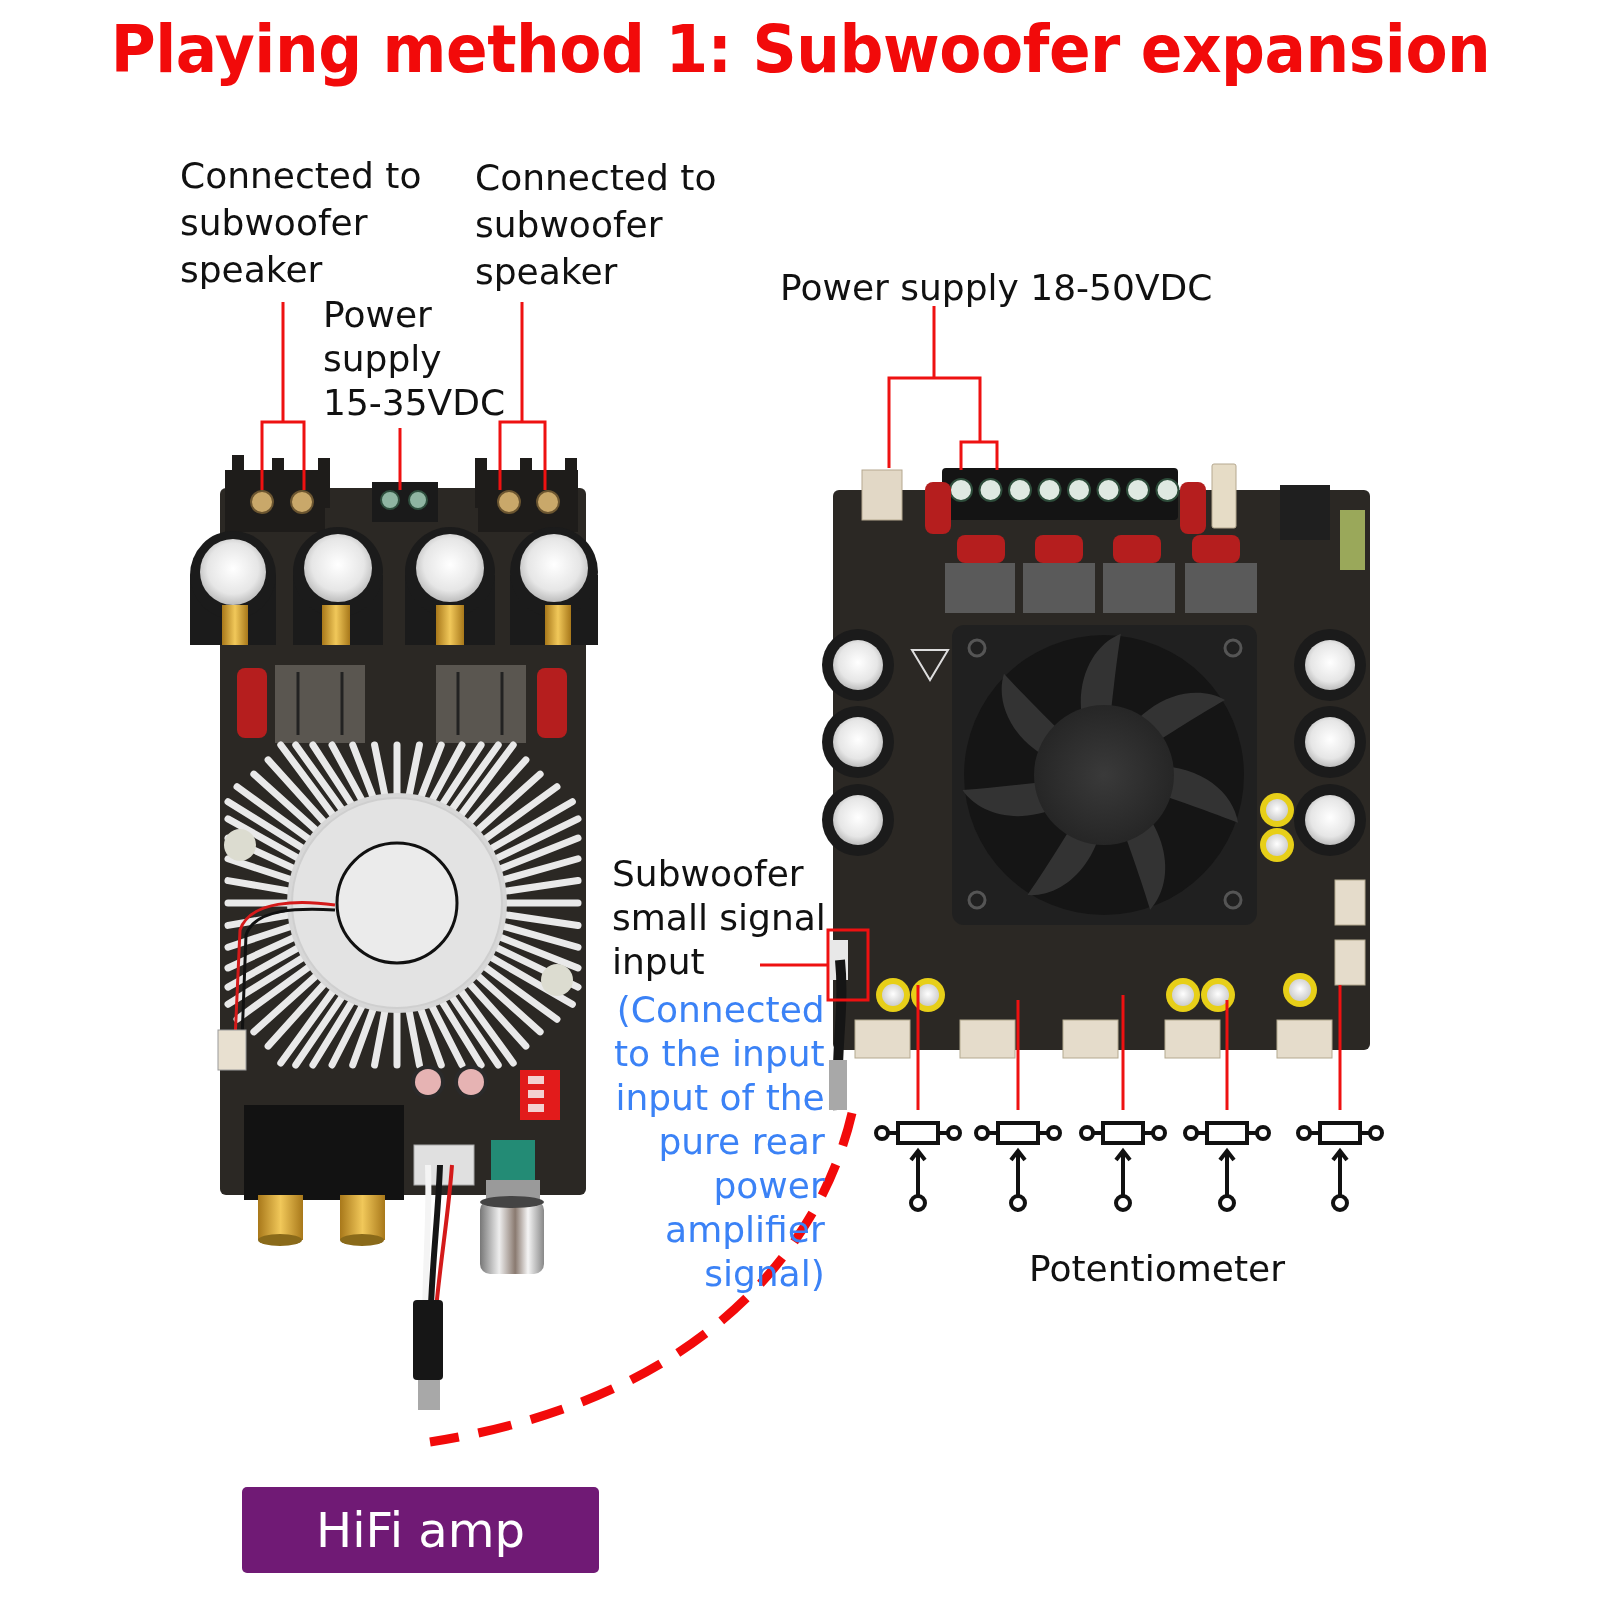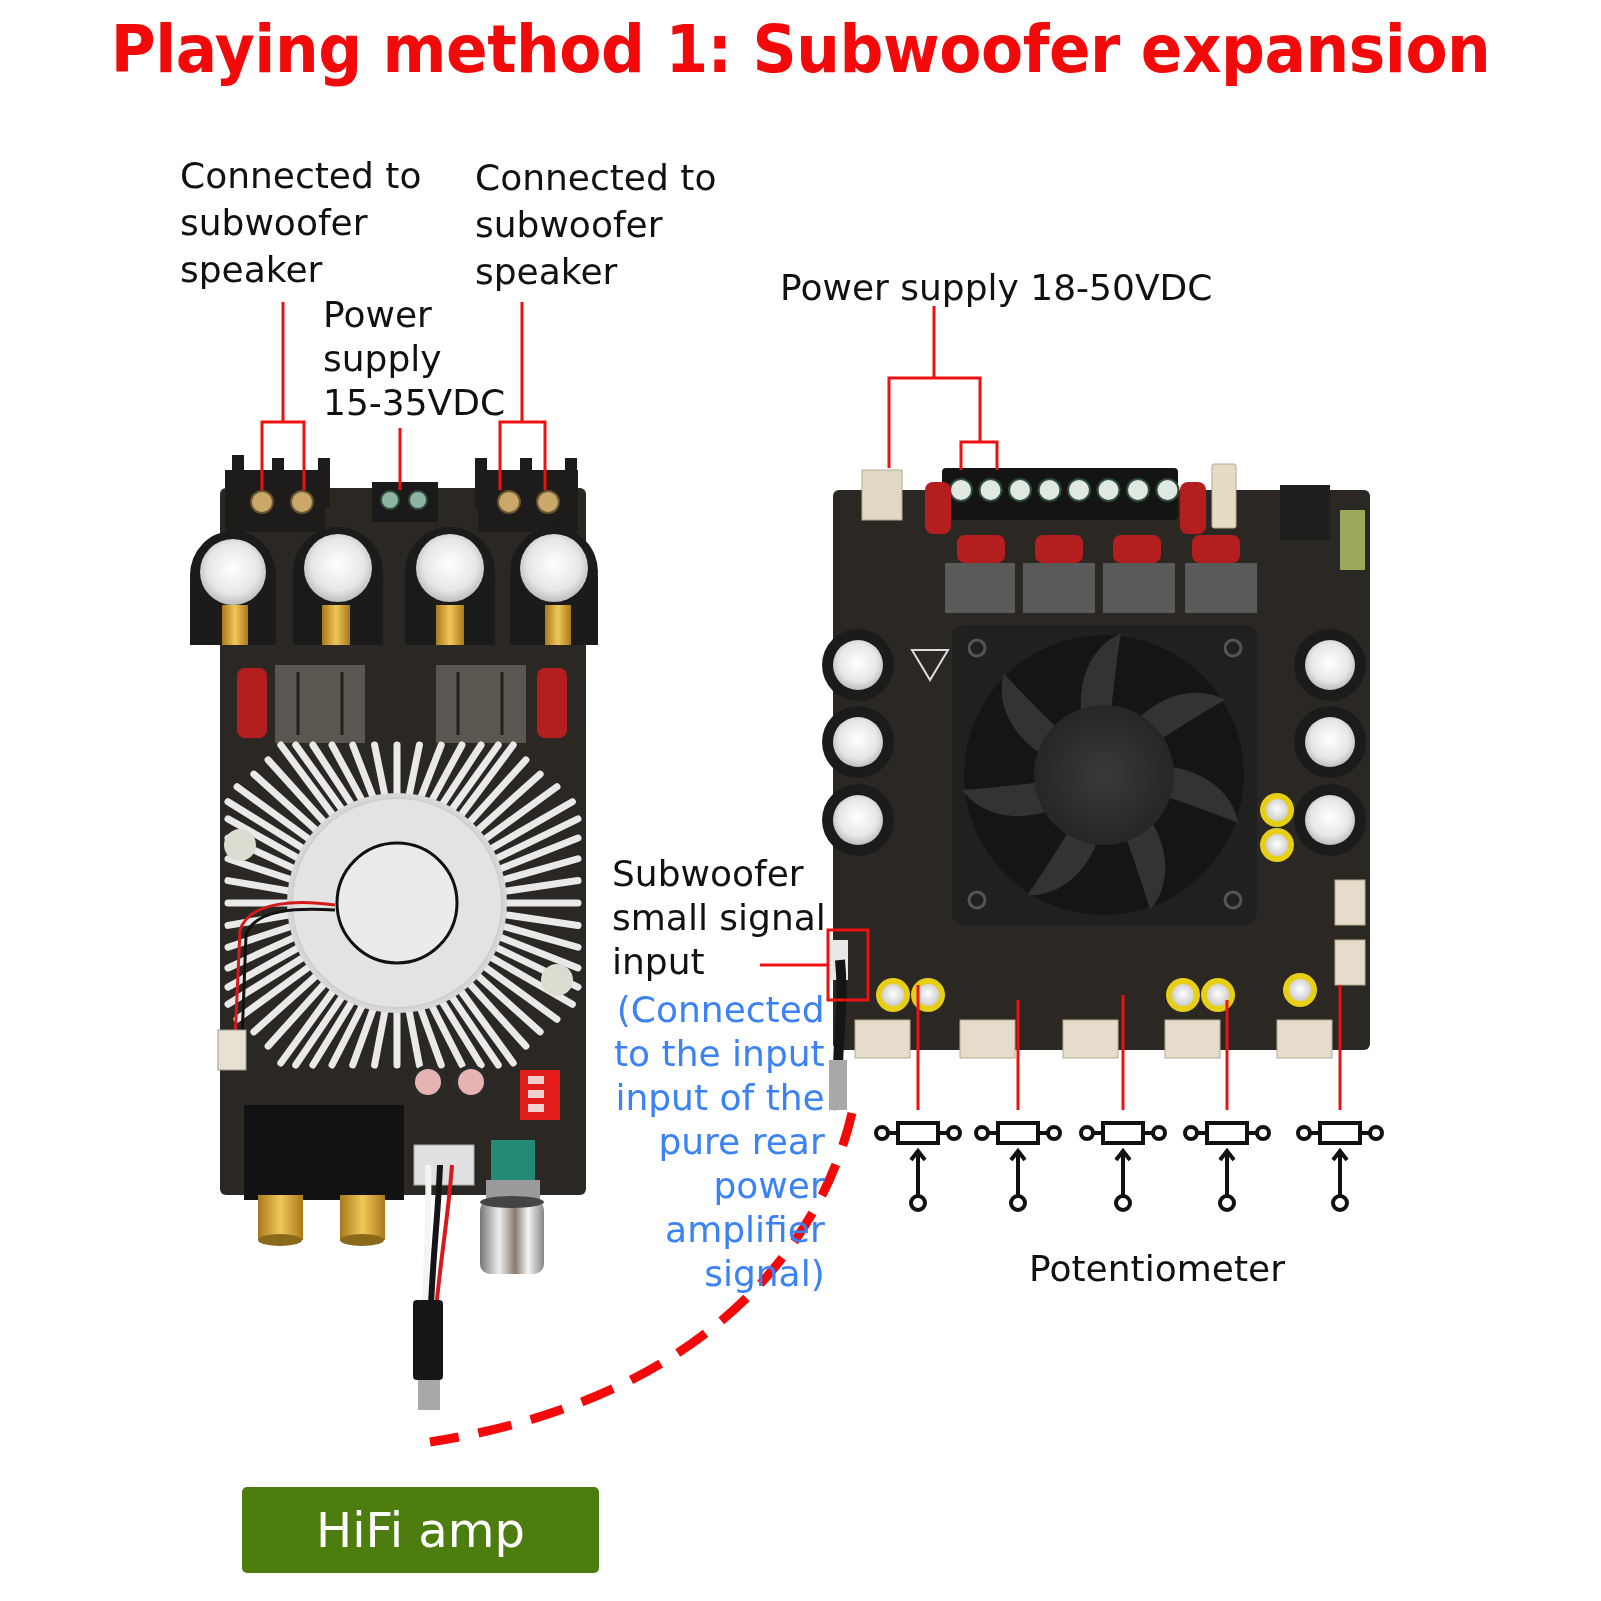--- a/index.html
+++ b/index.html
@@ -6,21 +6,21 @@
   body { width: 1601px; height: 1601px; position: relative; overflow: hidden;
          font-family: "Liberation Sans", "DejaVu Sans", sans-serif; }
   .abs { position: absolute; }
   .title { left: 0; width: 1601px; top: 14px; text-align: center; color: #f20a0a;
            font-size: 66px; font-weight: bold; letter-spacing: -0.5px; line-height: 1.1;
            font-family: "DejaVu Sans", "Liberation Sans", sans-serif; transform: scaleX(0.93); }
   .lbl { color: #111; font-size: 36px; line-height: 47px; font-family: "DejaVu Sans", "Liberation Sans", sans-serif; }
   .lbl-red { color: #3b82f6; font-size: 36px; line-height: 44px; font-family: "DejaVu Sans", "Liberation Sans", sans-serif; text-align: right; }
   .line { display: block; white-space: nowrap; }
   svg { position: absolute; left: 0; top: 0; }
-  .hifi { left: 242px; top: 1487px; width: 357px; height: 86px; background: #4d7c0f;
+  .hifi { left: 242px; top: 1487px; width: 357px; height: 86px; background: #701a75;
           border-radius: 5px; color: #fff; font-size: 48px; text-align: center; line-height: 86px;
           font-family: "DejaVu Sans", "Liberation Sans", sans-serif; }
 </style>
 </head>
 <body>
 
 <div class="abs title">Playing method 1: Subwoofer expansion</div>
 
 <svg width="1601" height="1601" viewBox="0 0 1601 1601">
   <defs>

